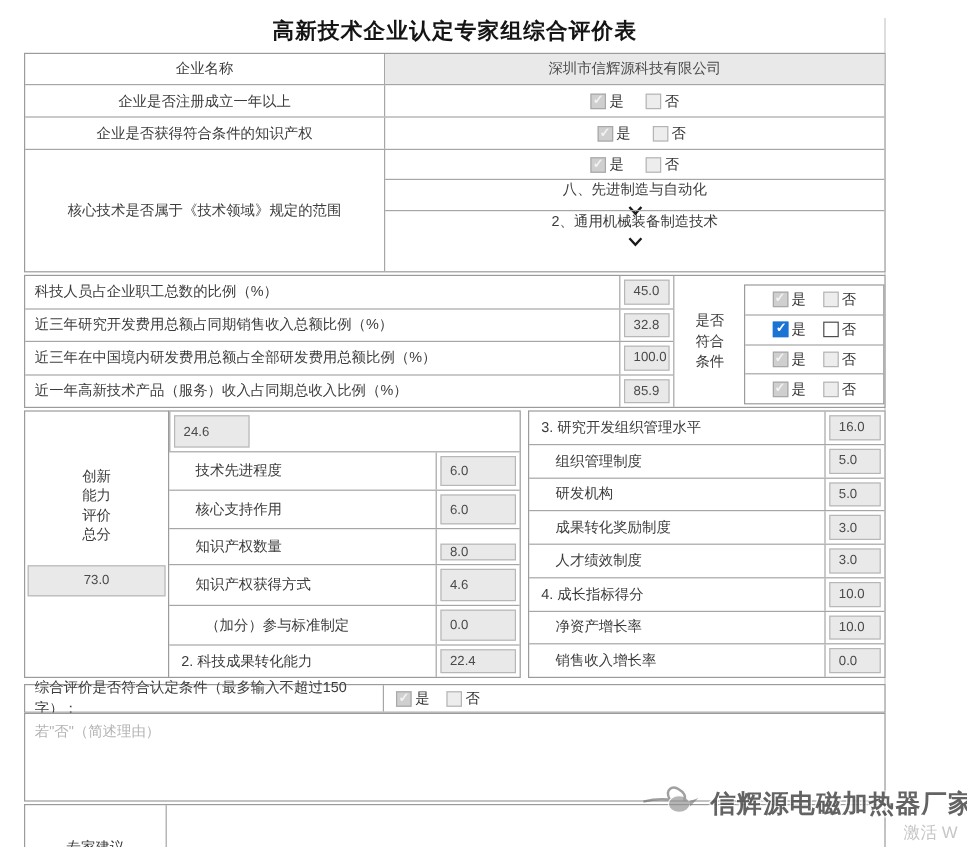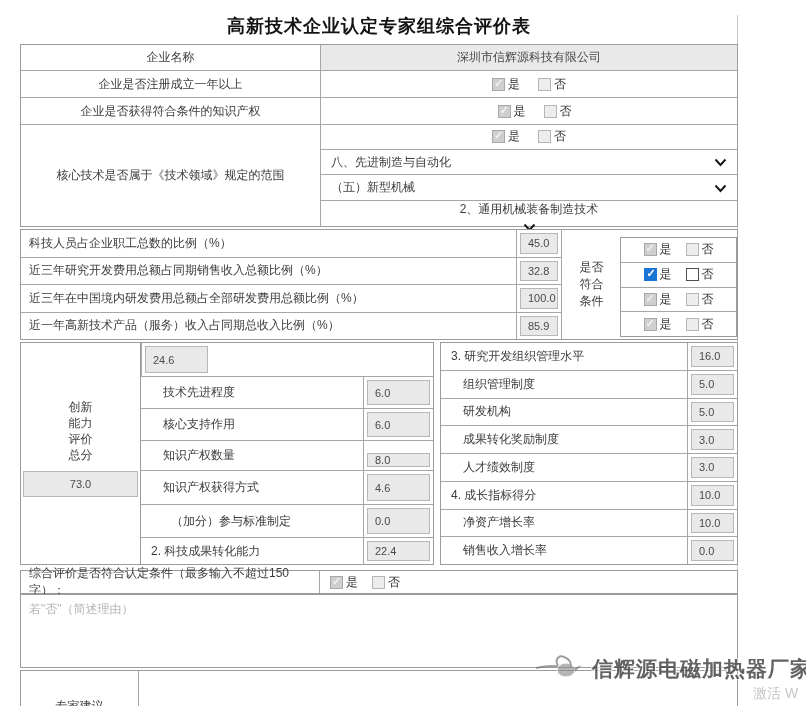--- a/index.html
+++ b/index.html
@@ -105,28 +105,22 @@
             <span class="cbitem">
                 <span class="cb cd"></span>
                 <span class="cblab">是</span>
               </span>
             <span class="cbitem">
                 <span class="cb ed"></span>
                 <span class="cblab">否</span>
               </span>
           </span>
         </div>
-        <div class="ddrow bt" style="height:26px;">
+        <div class="ddrow bt" style="height:26px;flex-direction:column;">
           <span class="lbl">八、先进制造与自动化</span>
-          <span><svg width="13" height="9" viewBox="0 0 13 9">
-                <polyline points="1.5,1.5 6.5,7 11.5,1.5" fill="none" stroke="#1a1a1a" stroke-width="2"></polyline>
-              </svg></span>
-        </div>
-        <div class="ddrow bt" style="height:26px;">
-          <span class="lbl">（五）新型机械</span>
           <span><svg width="13" height="9" viewBox="0 0 13 9">
                 <polyline points="1.5,1.5 6.5,7 11.5,1.5" fill="none" stroke="#1a1a1a" stroke-width="2"></polyline>
               </svg></span>
         </div>
         <div class="ddrow bt" style="height:26px;flex-direction:column;">
           <span class="lbl">2、通用机械装备制造技术</span>
           <span><svg width="13" height="9" viewBox="0 0 13 9">
                 <polyline points="1.5,1.5 6.5,7 11.5,1.5" fill="none" stroke="#1a1a1a" stroke-width="2"></polyline>
               </svg></span>
         </div>
@@ -216,21 +210,21 @@
                   <span class="cblab">否</span>
                 </span>
               </span>
           </div>
         </div>
       </div>
     </div>
   </div>
 
   <div class="sec" style="left:20px;top:342px;width:121px;height:223px;">
-    <div style="position:absolute;left:0;top:56px;width:100%;text-align:center;">
+    <div style="position:absolute;left:0;top:46px;width:100%;text-align:center;">
       <div class="lbl" style="line-height:16px;">创新</div>
       <div class="lbl" style="line-height:16px;">能力</div>
       <div class="lbl" style="line-height:16px;">评价</div>
       <div class="lbl" style="line-height:16px;">总分</div>
     </div>
     <div class="vbox" style="position:absolute;left:2px;right:2px;top:128px;height:26px;justify-content:center;padding-left:0;">73.0</div>
   </div>
 
   <div class="sec" style="left:140px;top:342px;width:294px;height:223px;display:flex;flex-direction:column;">
     <div class="srow" style="height:33px;">

